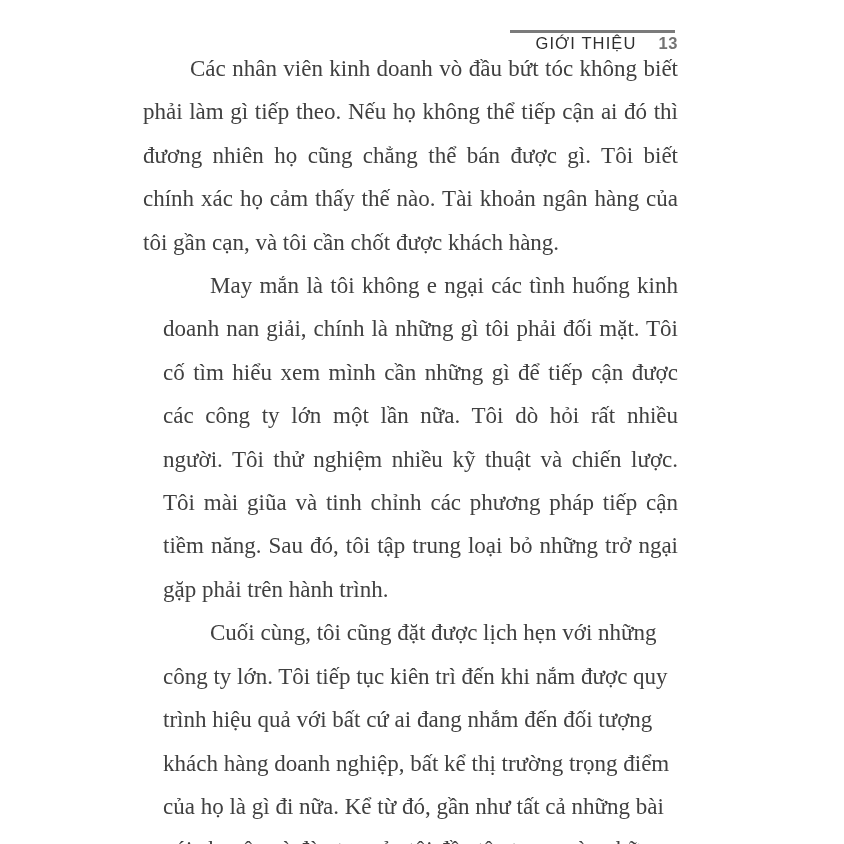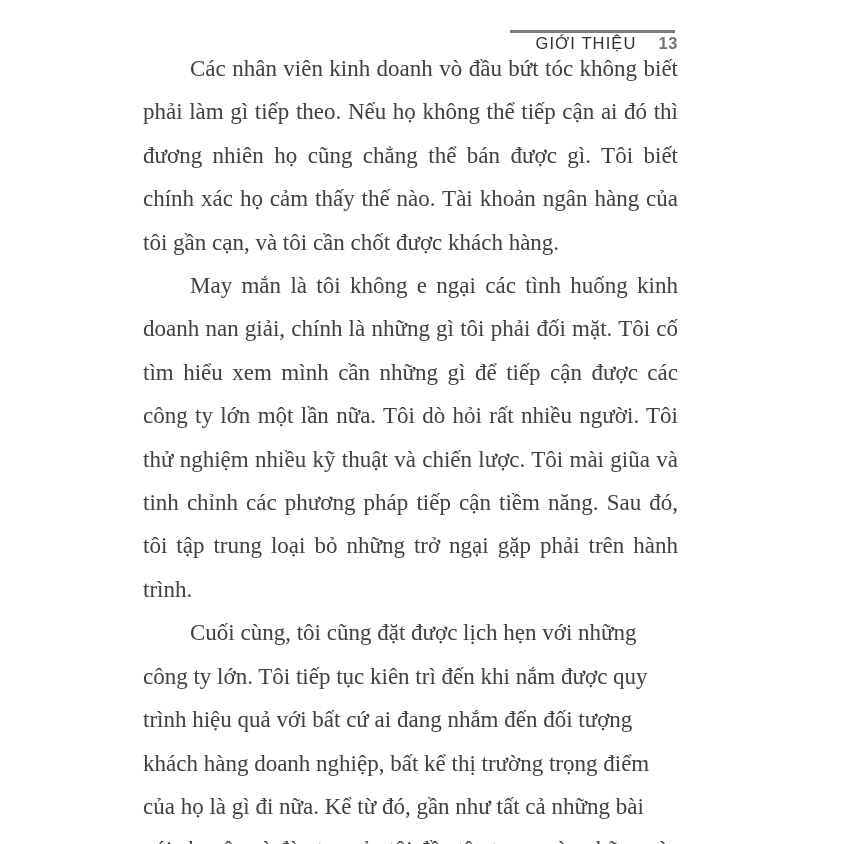--- a/index.html
+++ b/index.html
@@ -75,20 +75,21 @@
     text-indent: 47px;
     font-size: 23px;
     line-height: 43.4px;
     color: #404040;
     font-family: "Liberation Serif", "DejaVu Serif", serif;
     hyphens: none;
     -webkit-hyphens: none;
   }
   .para + .para {
     margin-top: 0;
+    margin-left: 20px;
   }
   .para:last-child {
     text-align: left;
   }
 </style>
 </head>
 <body>
 
 <div class="page">
 

